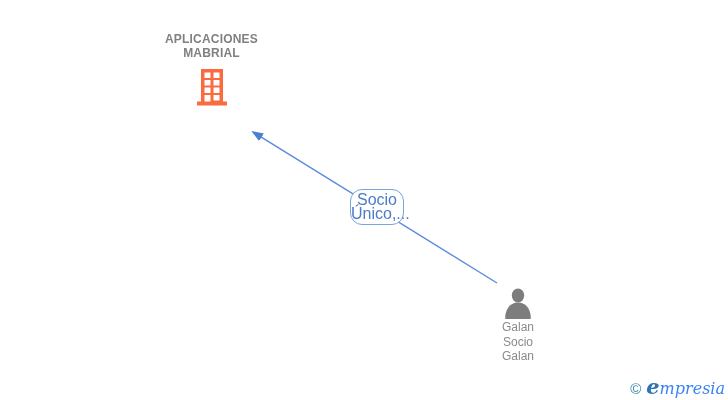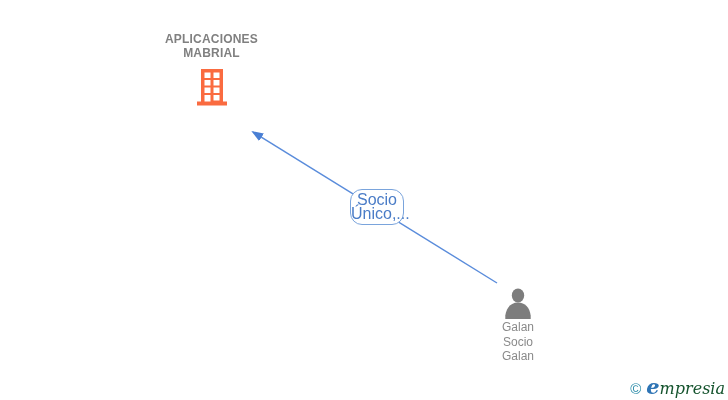--- a/index.html
+++ b/index.html
@@ -74,21 +74,21 @@
     font-family: "DejaVu Serif", serif;
     font-style: italic;
     font-size: 16px;
     line-height: 18px;
   }
   .footer-brand-e {
     color: #2e74b5;
     font-size: 21px;
     font-weight: bold;
   }
-  .footer-brand-rest { color: #14532d; }
+  .footer-brand-rest { color: #3b82f6; }
 </style>
 </head>
 <body>
 
 <div class="canvas">
 
   <svg class="edge-svg" width="728" height="400" viewBox="0 0 728 400">
     <defs>
       <marker id="arrowhead" markerUnits="userSpaceOnUse" markerWidth="12" markerHeight="9" viewBox="0 0 12 9" refX="10" refY="4.5" orient="auto">
         <path d="M0,0 L12,4.5 L0,9 Z" fill="#4a7fd4"></path>

